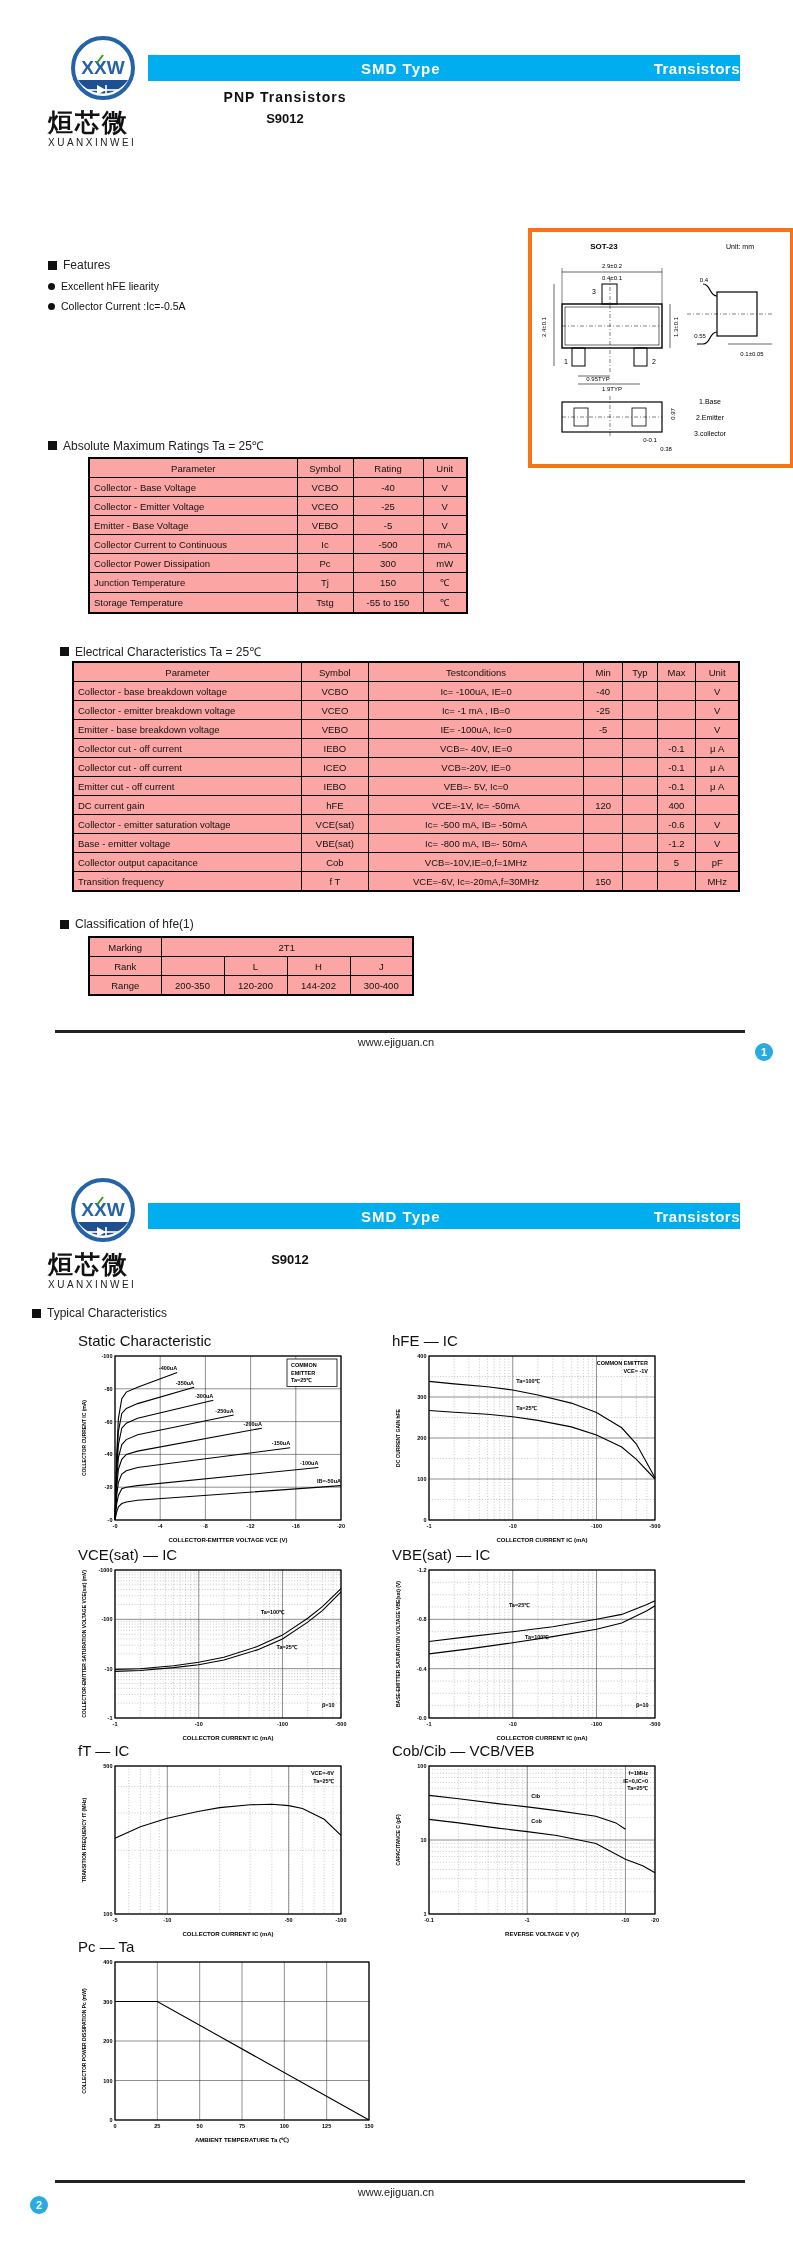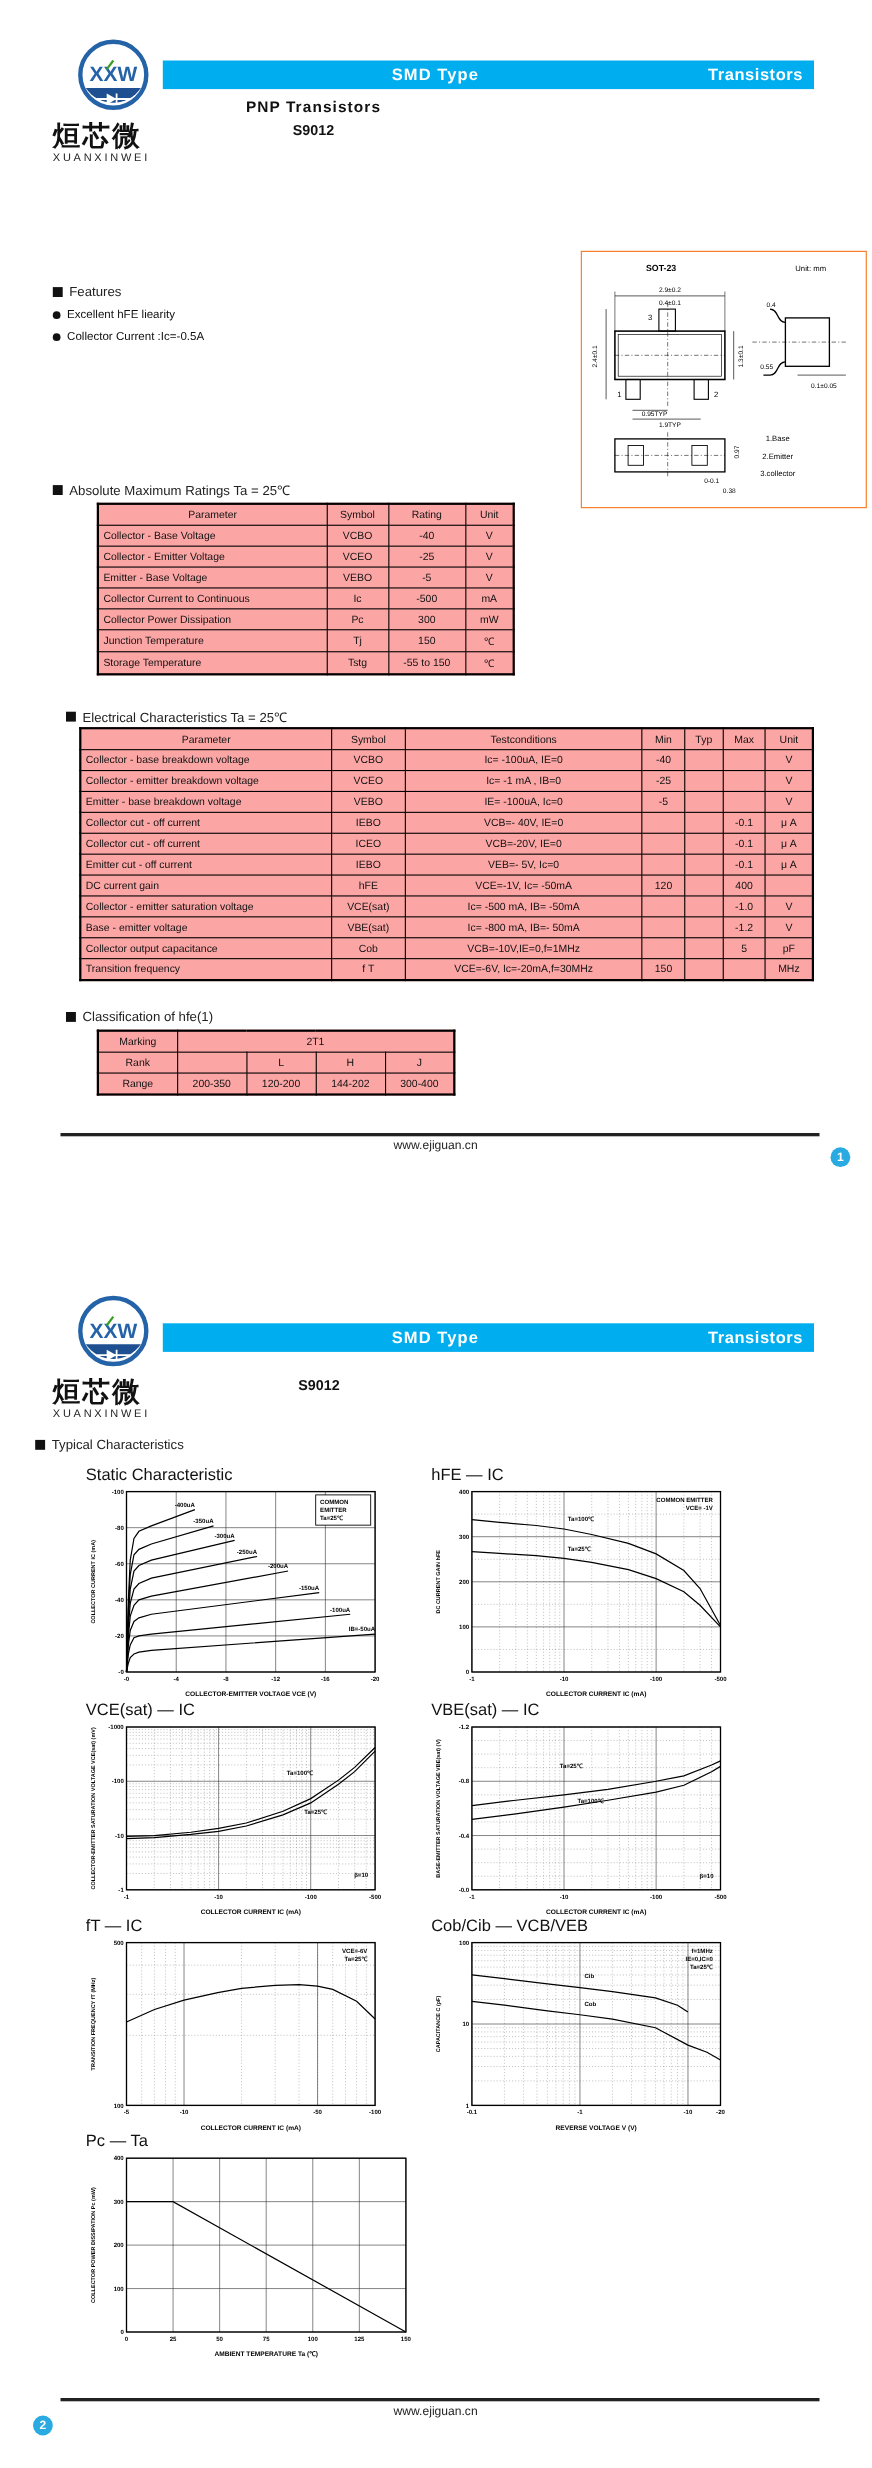--- a/index.html
+++ b/index.html
@@ -4,41 +4,41 @@
 <style>
   html,body{margin:0;padding:0;}
   body{
     width:793px;height:2244px;position:relative;background:#ffffff;
     font-family:"Liberation Sans", sans-serif;color:#111;
   }
   .abs{position:absolute;}
   
   .bar{background:#00aeef;color:#fff;display:flex;align-items:center;}
   .bar .bar-center{flex:1;text-align:center;font-size:15px;font-weight:bold;letter-spacing:1px;}
-  .bar .bar-right{font-size:15px;font-weight:bold;padding-right:10px;letter-spacing:0.5px;}
+  .bar .bar-right{font-size:15px;font-weight:bold;letter-spacing:0.5px;}
   .doc-title{transform:translateX(-50%);font-size:14px;font-weight:bold;letter-spacing:1px;white-space:nowrap;}
   .doc-part{transform:translateX(-50%);font-size:13px;font-weight:bold;white-space:nowrap;}
   
   .logo{width:110px;text-align:left;}
   .logo-cn{font-size:25px;font-weight:bold;letter-spacing:2px;line-height:1.05;font-family:"DejaVu Sans",sans-serif;}
   .logo-en{font-size:10px;letter-spacing:2.5px;color:#222;margin-top:1px;}
   
   .sec-head{display:flex;align-items:center;gap:6px;font-size:12px;color:#222;white-space:nowrap;}
   .sq{width:9px;height:9px;background:#111;flex:0 0 auto;}
   .feat-item{display:flex;align-items:center;gap:6px;font-size:10.5px;margin-top:8px;white-space:nowrap;}
   .dot{width:7px;height:7px;border-radius:50%;background:#111;flex:0 0 auto;}
   
   table{border-collapse:collapse;table-layout:fixed;background:#fca5a5;}
   table.data{border:2px solid #000;font-size:9.5px;}
   table.data th,table.data td{border:1px solid #000;padding:3px 4px;height:12px;overflow:hidden;white-space:nowrap;}
   table.data th{font-weight:normal;text-align:center;}
   td.cl{text-align:left;}
   td.cc{text-align:center;}
   
-  .pkgbox{border:1px solid #f97316;background:#fff;}
+  .pkgbox{border:4px solid #f97316;background:#fff;}
   
   .chart-title{text-align:left;font-size:15px;font-weight:normal;white-space:nowrap;}
   .chart-svg{display:block;}
   
   .foot-line{border-top:3px solid #222;}
   .foot-url{transform:translateX(-50%);font-size:11px;color:#222;}
   .page-bubble{width:18px;height:18px;border-radius:50%;background:#29abe2;color:#fff;
     font-size:11px;font-weight:bold;display:flex;align-items:center;justify-content:center;}
   svg text{font-family:"Liberation Sans",sans-serif;}
 </style>
@@ -292,21 +292,21 @@
           <td class="cc"></td>
           <td class="cc">400</td>
           <td class="cc"></td>
         </tr>
         <tr>
           <td class="cl">Collector - emitter saturation voltage</td>
           <td class="cc">VCE(sat)</td>
           <td class="cc">Ic= -500 mA, IB= -50mA</td>
           <td class="cc"></td>
           <td class="cc"></td>
-          <td class="cc">-1.0</td>
+          <td class="cc">-0.6</td>
           <td class="cc">V</td>
         </tr>
         <tr>
           <td class="cl">Base - emitter voltage</td>
           <td class="cc">VBE(sat)</td>
           <td class="cc">Ic= -800 mA, IB=- 50mA</td>
           <td class="cc"></td>
           <td class="cc"></td>
           <td class="cc">-1.2</td>
           <td class="cc">V</td>

